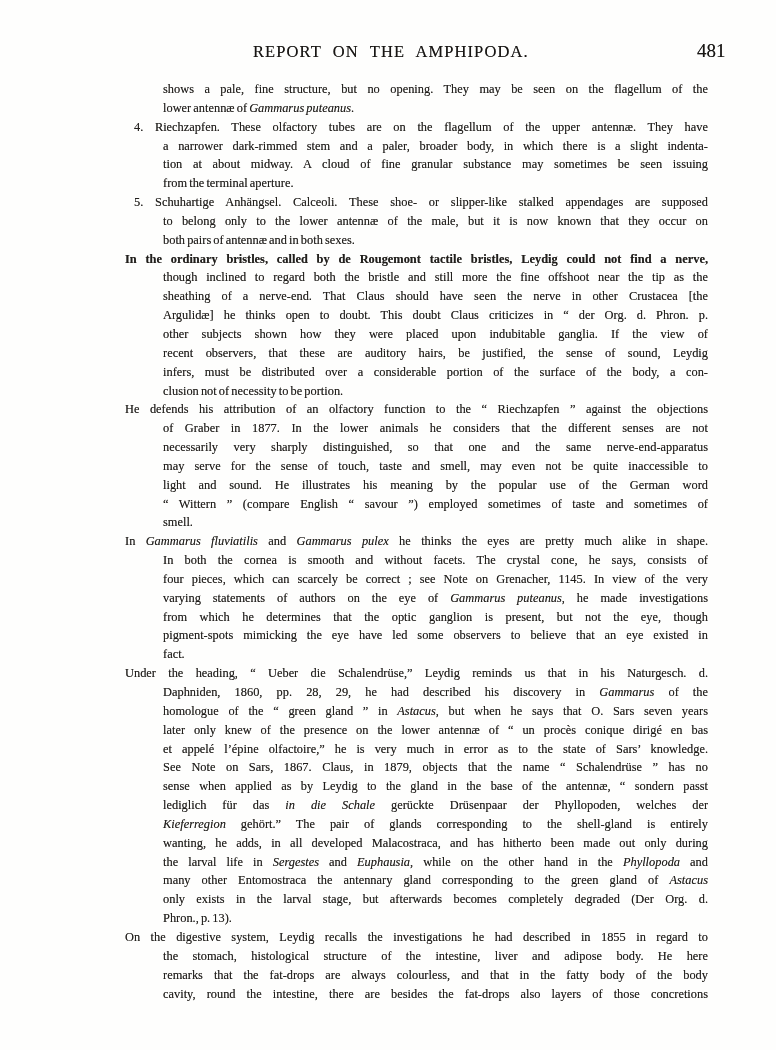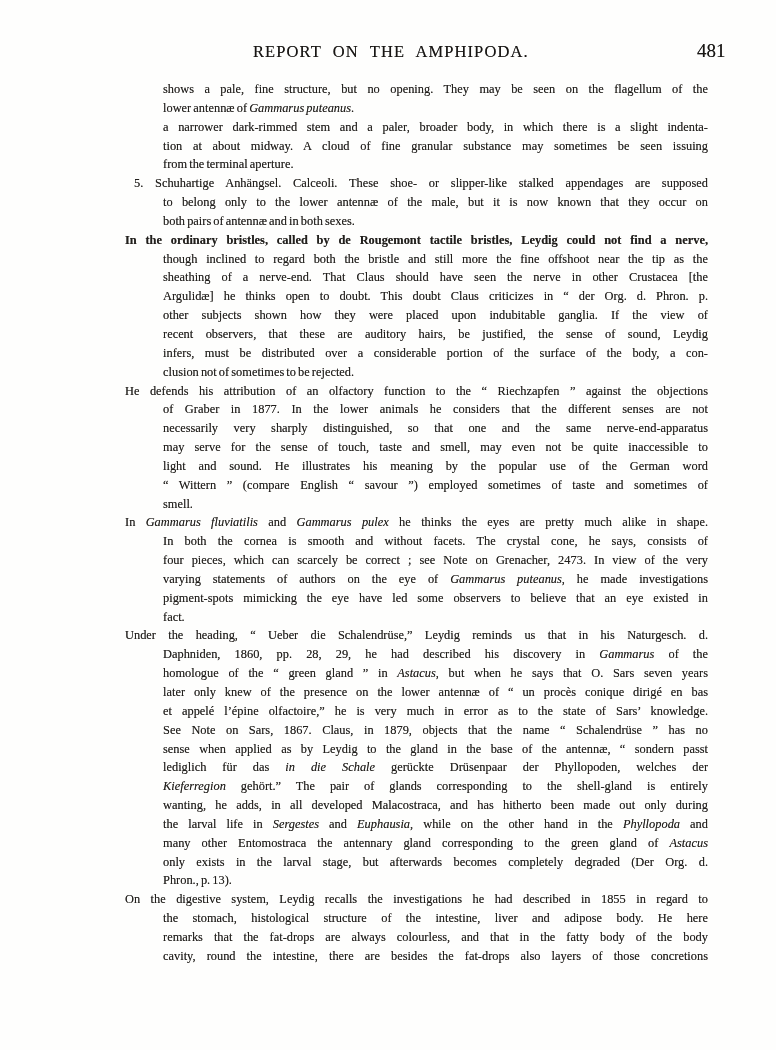--- a/index.html
+++ b/index.html
@@ -61,53 +61,55 @@
 
 <div class="scan-page">
   <div class="running-head">REPORT ON THE AMPHIPODA.</div>
   <div class="page-number">481</div>
   <div class="text-body">
       <div class="paragraph">
         <div class="line" style="padding-left: 38px;"><span>shows a pale, fine structure, but no opening.  They may be seen on the flagellum of the</span></div>
         <div class="line endline" style="padding-left: 38px;"><span>lower antennæ of </span><span class="it">Gammarus puteanus</span><span>.</span></div>
       </div>
       <div class="paragraph">
+        <div class="line" style="padding-left: 9px;"><span>4.  Riechzapfen.  These olfactory tubes are on the flagellum of the upper antennæ.  They have</span></div>
         <div class="line" style="padding-left: 38px;"><span>a narrower dark-rimmed stem and a paler, broader body, in which there is a slight indenta-</span></div>
         <div class="line" style="padding-left: 38px;"><span>tion at about midway.  A cloud of fine granular substance may sometimes be seen issuing</span></div>
         <div class="line endline" style="padding-left: 38px;"><span>from the terminal aperture.</span></div>
       </div>
       <div class="paragraph">
         <div class="line" style="padding-left: 9px;"><span>5.  Schuhartige Anhängsel. Calceoli.  These shoe- or slipper-like stalked appendages are supposed</span></div>
         <div class="line" style="padding-left: 38px;"><span>to belong only to the lower antennæ of the male, but it is now known that they occur on</span></div>
         <div class="line endline" style="padding-left: 38px;"><span>both pairs of antennæ and in both sexes.</span></div>
       </div>
       <div class="paragraph">
         <div class="line" style="padding-left: 0px; font-weight: bold;"><span>In the ordinary bristles, called by de Rougemont tactile bristles, Leydig could not find a nerve,</span></div>
         <div class="line" style="padding-left: 38px;"><span>though inclined to regard both the bristle and still more the fine offshoot near the tip as the</span></div>
         <div class="line" style="padding-left: 38px;"><span>sheathing of a nerve-end.  That Claus should have seen the nerve in other Crustacea [the</span></div>
         <div class="line" style="padding-left: 38px;"><span>Argulidæ] he thinks open to doubt.  This doubt Claus criticizes in “ der Org. d. Phron. p.</span></div>
         <div class="line" style="padding-left: 38px;"><span>other subjects shown how they were placed upon indubitable ganglia.  If the view of</span></div>
         <div class="line" style="padding-left: 38px;"><span>recent observers, that these are auditory hairs, be justified, the sense of sound, Leydig</span></div>
         <div class="line" style="padding-left: 38px;"><span>infers, must be distributed over a considerable portion of the surface of the body, a con-</span></div>
-        <div class="line endline" style="padding-left: 38px;"><span>clusion not of sometimes to be rejected.</span></div>
+        <div class="line endline" style="padding-left: 38px;"><span>clusion not of necessity to be portion.</span></div>
       </div>
       <div class="paragraph">
         <div class="line" style="padding-left: 0px;"><span>He defends his attribution of an olfactory function to the “ Riechzapfen ” against the objections</span></div>
         <div class="line" style="padding-left: 38px;"><span>of Graber in 1877.  In the lower animals he considers that the different senses are not</span></div>
         <div class="line" style="padding-left: 38px;"><span>necessarily very sharply distinguished, so that one and the same nerve-end-apparatus</span></div>
         <div class="line" style="padding-left: 38px;"><span>may serve for the sense of touch, taste and smell, may even not be quite inaccessible to</span></div>
         <div class="line" style="padding-left: 38px;"><span>light and sound.  He illustrates his meaning by the popular use of the German word</span></div>
         <div class="line" style="padding-left: 38px;"><span>“ Wittern ” (compare English “ savour ”) employed sometimes of taste and sometimes of</span></div>
         <div class="line endline" style="padding-left: 38px;"><span>smell.</span></div>
       </div>
       <div class="paragraph">
         <div class="line" style="padding-left: 0px;"><span>In </span><span class="it">Gammarus fluviatilis</span><span> and </span><span class="it">Gammarus pulex</span><span> he thinks the eyes are pretty much alike in shape.</span></div>
         <div class="line" style="padding-left: 38px;"><span>In both the cornea is smooth and without facets.  The crystal cone, he says, consists of</span></div>
-        <div class="line" style="padding-left: 38px;"><span>four pieces, which can scarcely be correct ; see Note on Grenacher, 2473.  In view of the very</span></div>
+        <div class="line" style="padding-left: 38px;"><span>four pieces, which can scarcely be correct ; see Note on Grenacher, 1145.  In view of the very</span></div>
         <div class="line" style="padding-left: 38px;"><span>varying statements of authors on the eye of </span><span class="it">Gammarus puteanus</span><span>, he made investigations</span></div>
+        <div class="line" style="padding-left: 38px;"><span>from which he determines that the optic ganglion is present, but not the eye, though</span></div>
         <div class="line" style="padding-left: 38px;"><span>pigment-spots mimicking the eye have led some observers to believe that an eye existed in</span></div>
         <div class="line endline" style="padding-left: 38px;"><span>fact.</span></div>
       </div>
       <div class="paragraph">
         <div class="line" style="padding-left: 0px;"><span>Under the heading, “ Ueber die Schalendrüse,” Leydig reminds us that in his Naturgesch. d.</span></div>
         <div class="line" style="padding-left: 38px;"><span>Daphniden, 1860, pp. 28, 29, he had described his discovery in </span><span class="it">Gammarus</span><span> of the</span></div>
         <div class="line" style="padding-left: 38px;"><span>homologue of the “ green gland ” in </span><span class="it">Astacus</span><span>, but when he says that O. Sars seven years</span></div>
         <div class="line" style="padding-left: 38px;"><span>later only knew of the presence on the lower antennæ of “ un procès conique dirigé en bas</span></div>
         <div class="line" style="padding-left: 38px;"><span>et appelé l’épine olfactoire,” he is very much in error as to the state of Sars’ knowledge.</span></div>
         <div class="line" style="padding-left: 38px;"><span>See Note on Sars, 1867.  Claus, in 1879, objects that the name “ Schalendrüse ” has no</span></div>

